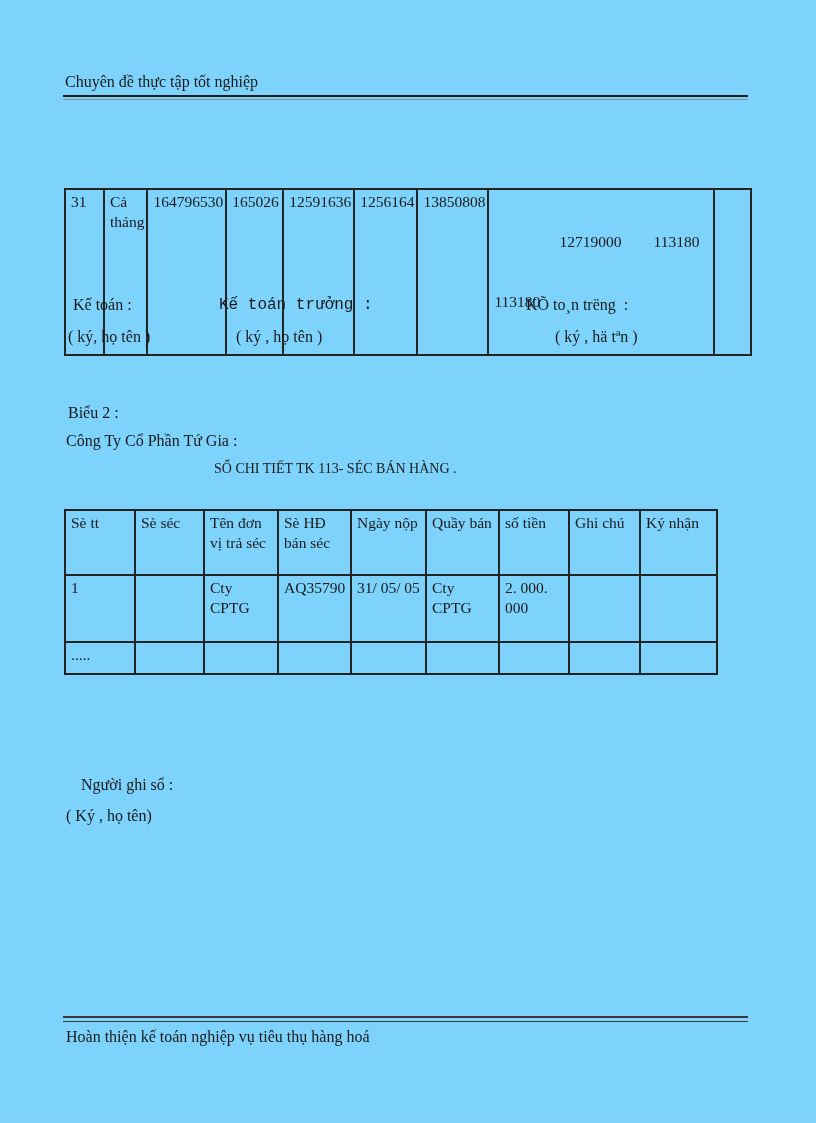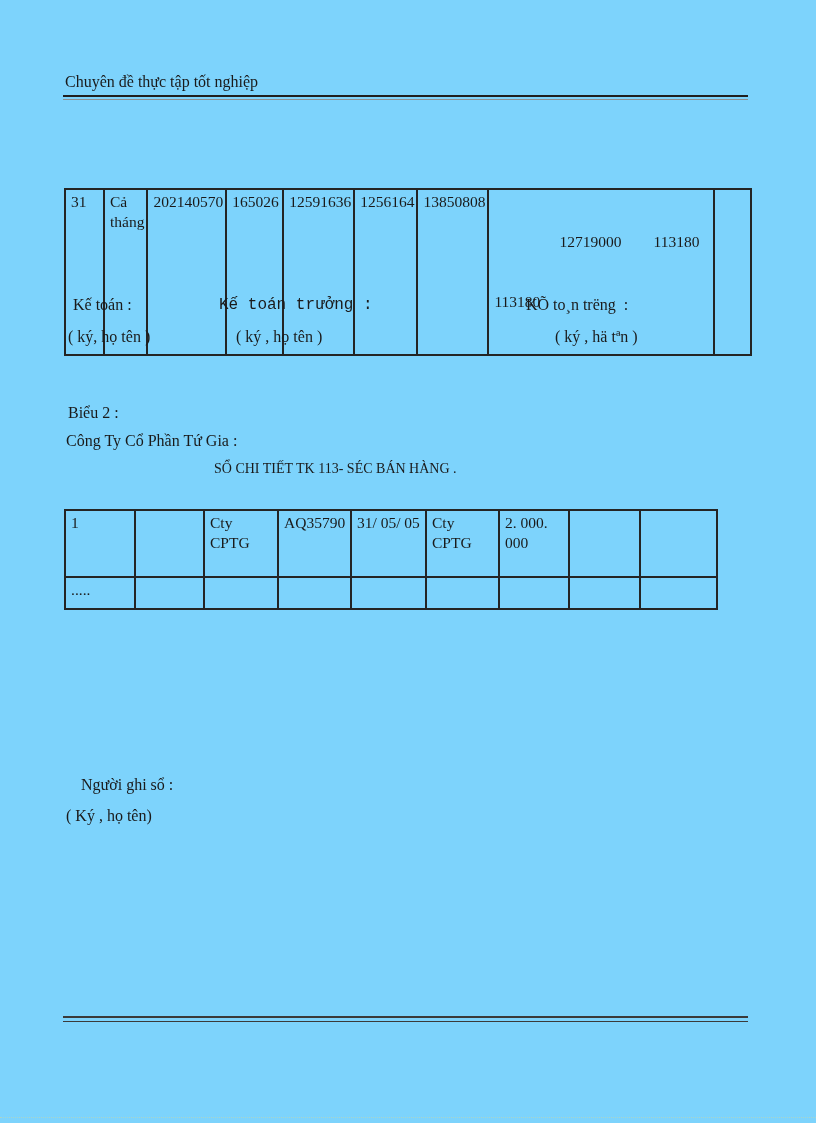--- a/index.html
+++ b/index.html
@@ -72,21 +72,21 @@
         <col style="width:61px">
         <col style="width:60px">
       <col style="width:61px">
         <col style="width:226px">
         <col style="width:37px">
     </colgroup>
     <tbody>
         <tr>
       <td>31</td>
       <td>Cả tháng</td>
-      <td>202140570</td>
+      <td>164796530</td>
       <td>165026</td>
       <td>12591636</td>
       <td>1256164</td>
       <td>13850808</td>
       <td>
         <div class="c8line1">
           <span>12719000</span>
           <span>113180</span>
         </div>
         <div>113180</div>
@@ -113,20 +113,31 @@
         <col style="width:69px">
         <col style="width:74px">
       <col style="width:73px">
         <col style="width:75px">
         <col style="width:73px">
       <col style="width:70px">
         <col style="width:71px">
         <col style="width:77px">
     </colgroup>
     <tbody>
+        <tr class="hrow">
+      <th>Sè tt</th>
+      <th>Sè séc</th>
+      <th>Tên đơn vị trả séc</th>
+      <th>Sè HĐ bán séc</th>
+      <th>Ngày nộp</th>
+      <th>Quầy bán</th>
+      <th>số tiền</th>
+      <th>Ghi chú</th>
+      <th>Ký nhận</th>
+    </tr>
     <tr class="r1">
       <td>1</td>
       <td></td>
       <td>Cty CPTG</td>
       <td>AQ35790</td>
       <td>31/ 05/ 05</td>
       <td>Cty CPTG</td>
       <td>2. 000. 000</td>
       <td></td>
       <td></td>
@@ -142,15 +153,16 @@
       <td></td>
       <td></td>
     </tr>
   </tbody>
     </table>
 
   <div class="abs" style="left:81px; top:776px;">Người ghi sổ :</div>
   <div class="abs" style="left:66px; top:807px;">( Ký , họ tên)</div>
 
   <div class="rule-bottom"></div>
+  <div class="abs" style="left:66px; top:1028px;">Hoàn thiện kế toán nghiệp vụ tiêu thụ hàng hoá</div>
   <div class="edge-artifact"></div>
 
 </div>
 
 </body></html>

